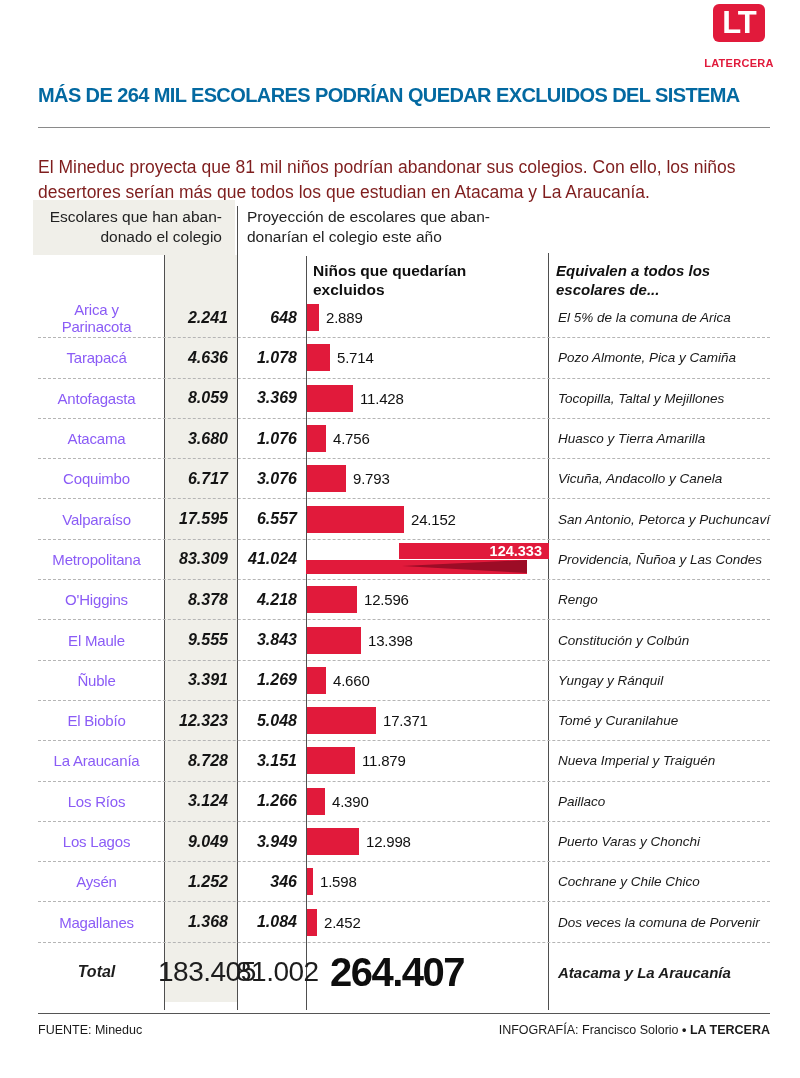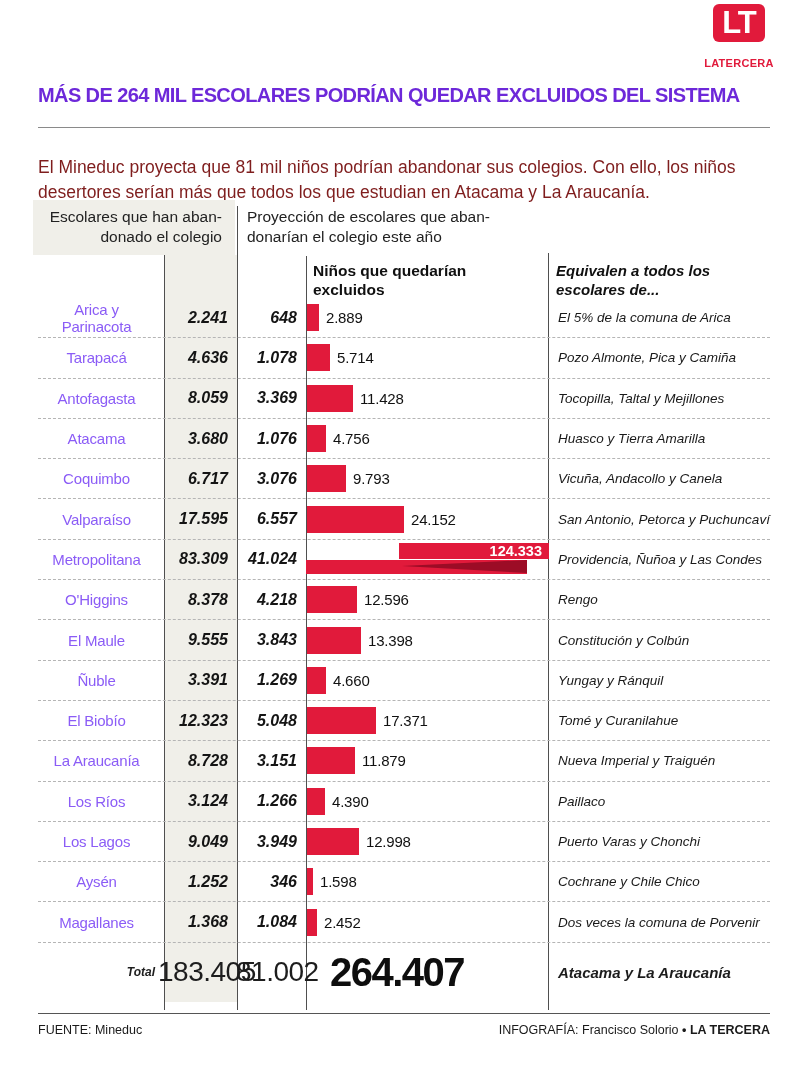--- a/index.html
+++ b/index.html
@@ -14,21 +14,21 @@
 
   
   .logo-box{position:absolute;left:713px;top:4px;width:52px;height:38px;background:var(--red);
             border-radius:6px;display:flex;align-items:center;justify-content:center;
             color:#fff;font-weight:bold;font-size:31px;letter-spacing:-1px;}
   .logo-brand{position:absolute;left:700px;top:57px;width:78px;text-align:center;
               color:var(--red);font-weight:bold;font-size:11px;letter-spacing:0.3px;}
 
   
   .title{position:absolute;left:38px;top:84px;width:732px;margin:0;font-size:20px;
-         font-weight:bold;letter-spacing:-0.6px;color:#6d28d9;}
+         font-weight:bold;letter-spacing:-0.6px;color:#0369a1;}
   .title-rule{position:absolute;left:38px;top:127px;width:732px;height:1px;background:#8a8a8a;}
   .subtitle{position:absolute;left:38px;top:137px;width:732px;font-size:17.5px;
             line-height:25px;color:#7f1d1d;}
   .subtitle span{display:block;}
 
   
   .hdr-box{position:absolute;left:33px;top:200px;width:202px;height:55px;background:var(--graycol);
            box-sizing:border-box;padding:7px 13px 0 0;text-align:right;font-size:15.5px;line-height:20px;color:#222;}
   .hdr-proj{position:absolute;left:247px;top:207px;font-size:15.5px;line-height:20px;color:#222;}
   .gray-col{position:absolute;left:165px;top:255px;width:72px;height:747px;background:var(--graycol);}
@@ -51,21 +51,21 @@
   .c-val1{padding-right:8px;}
   .c-val2{padding-right:9px;}
   .c-bar{display:flex;align-items:center;height:100%;}
   .bar{height:27px;background:var(--red);flex:0 0 auto;margin-left:1px;}
   .bar-label{margin-left:7px;font-weight:normal;font-size:15px;letter-spacing:-0.2px;color:#111;}
   .c-equiv{font-style:italic;font-size:13.5px;padding-left:8px;color:#191919;}
 
   
   .total-row{position:absolute;left:38px;top:942px;width:732px;height:60px;display:grid;
              grid-template-columns:120px 78px 70px 244px 1fr;align-items:center;}
-  .t-label{text-align:right;font-weight:bold;font-style:italic;font-size:12px;padding-right:3px;}
+  .t-label{text-align:center;font-weight:bold;font-style:italic;font-size:16px;padding-right:3px;}
   .t-val{text-align:right;font-weight:normal;font-size:28px;letter-spacing:-0.5px;}
   .t-val1{padding-right:7px;}
   .t-val2{padding-right:6px;}
   .t-total{font-weight:bold;font-size:40px;letter-spacing:-1.5px;padding-left:24px;color:#0e0e0e;}
   .t-equiv{font-weight:bold;font-style:italic;font-size:15px;padding-left:8px;}
 
   
   .foot-rule{position:absolute;left:38px;top:1013px;width:732px;height:1px;background:#555;}
   .foot-left{position:absolute;left:38px;top:1023px;font-size:12.5px;color:#1a1a1a;}
   .foot-right{position:absolute;right:30px;top:1023px;font-size:12.5px;text-align:right;color:#1a1a1a;}

